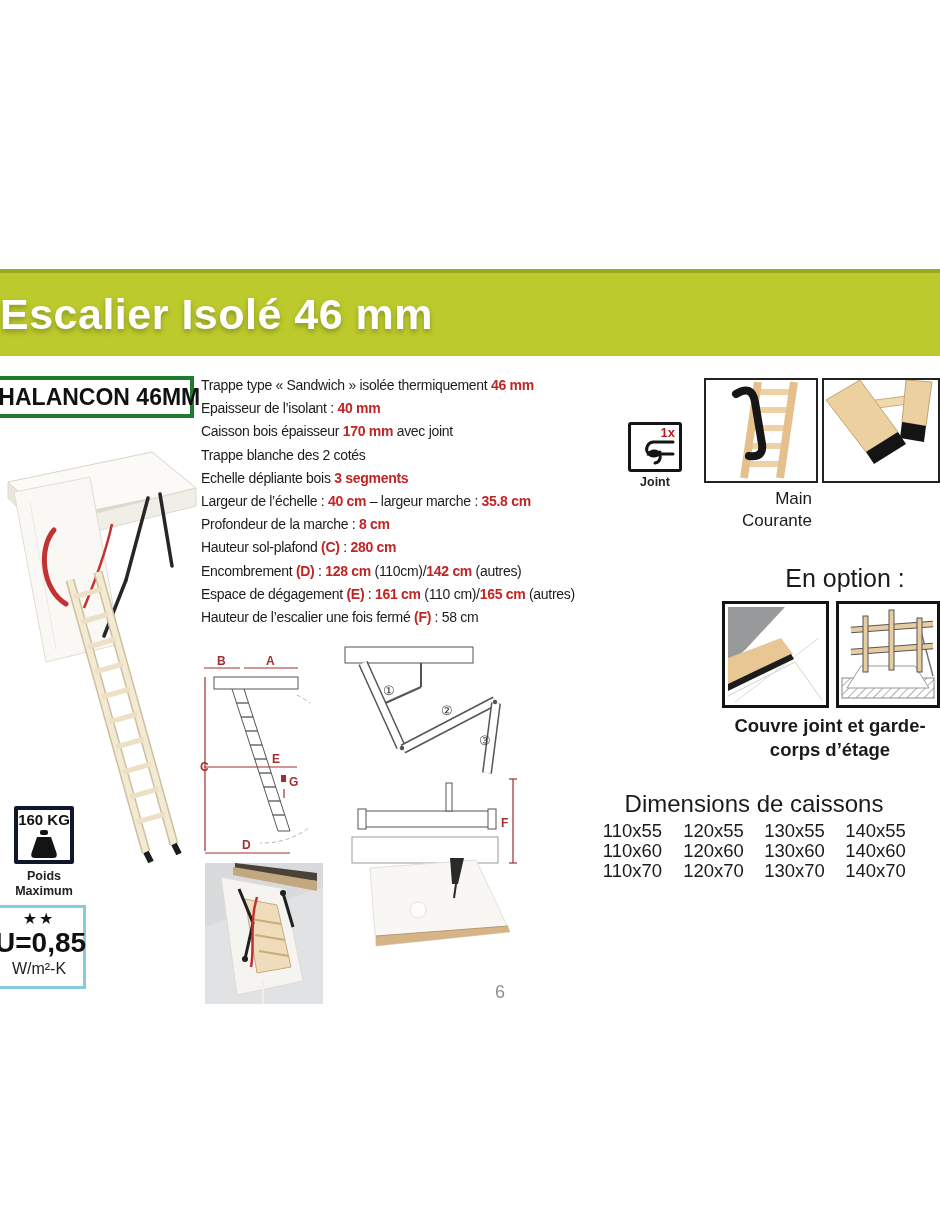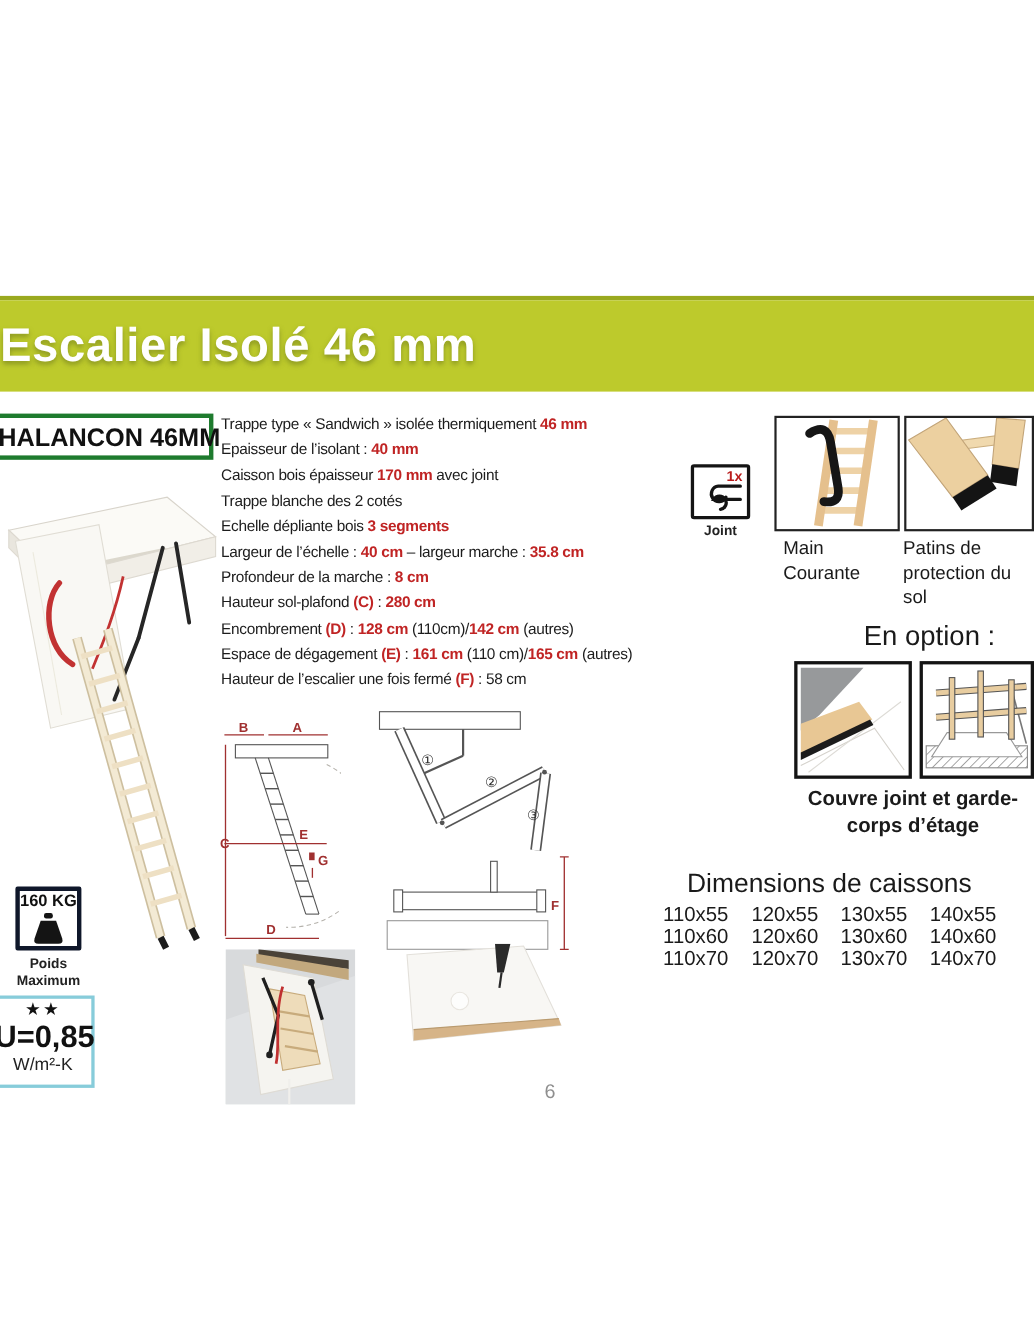--- a/index.html
+++ b/index.html
@@ -23,21 +23,21 @@
   .spec-line .hl { color:#c02424; font-weight:bold; }
 
   
   .joint-box { position:absolute; left:628px; top:422px; width:54px; height:50px; border:3px solid #141414; border-radius:3px; background:#fff; }
   .joint-box .count { position:absolute; top:0; right:4px; font-size:13px; font-weight:bold; color:#b91c1c; }
   .joint-box svg { position:absolute; left:2px; bottom:1px; }
   .joint-label { position:absolute; left:624px; top:475px; width:62px; text-align:center; font-size:12.5px; font-weight:bold; color:#222; }
 
   
   .picto-box { position:absolute; background:#fff; border:2px solid #222; }
-  .picto-caption { position:absolute; text-align:left; font-size:17px; line-height:22px; color:#1a1a1a; }
+  .picto-caption { position:absolute; text-align:right; font-size:17px; line-height:22px; color:#1a1a1a; }
 
   
   .opt-heading { position:absolute; left:745px; top:564px; width:200px; text-align:center; font-size:25px; color:#1a1a1a; }
   .opt-box { position:absolute; background:#fff; border:3px solid #141414; }
   .opt-caption { position:absolute; left:712px; top:714px; width:236px; text-align:center;
                  font-size:18.5px; font-weight:700; line-height:24px; color:#1a1a1a; }
 
   
   .dims-title { position:absolute; left:592px; top:790px; width:324px; text-align:center; font-size:24px; color:#1a1a1a; }
   .dims-grid { position:absolute; left:592px; top:821px; width:324px; }
@@ -117,21 +117,20 @@
 
   <div class="picto-box" style="left:822px; top:378px; width:118px; height:105px;">
     <svg width="114" height="101" viewBox="0 0 114 101">
       <polygon points="36,22 98,14 100,22 38,30" fill="#f0d9ae" stroke="#cbae7e" stroke-width="1"></polygon>
       <polygon points="2,20 36,0 74,52 42,72" fill="#ecd0a0" stroke="#c2a478" stroke-width="1"></polygon>
       <polygon points="42,72 74,52 82,64 50,84" fill="#141414"></polygon>
       <polygon points="82,0 108,2 102,46 78,42" fill="#ecd0a0" stroke="#c2a478" stroke-width="1"></polygon>
       <polygon points="78,42 102,46 100,62 76,58" fill="#141414"></polygon>
     </svg>
   </div>
-  <div class="picto-caption" style="left:821px; top:488px; width:120px;">Patins de protection du sol</div>
 
   <div class="opt-heading">En option :</div>
 
   <div class="opt-box" style="left:722px; top:601px; width:107px; height:107px;">
     <svg width="101" height="101" viewBox="0 0 101 101">
       <path d="M3,92 L70,58 L97,96" stroke="#d5d2cc" fill="none"></path>
       <line x1="10" y1="98" x2="94" y2="34" stroke="#dddbd6"></line>
       <polygon points="3,3 60,3 20,46 3,60" fill="#97999b"></polygon>
       <polygon points="3,54 56,34 68,50 3,82" fill="#e8c794"></polygon>
       <polygon points="3,80 66,50 69,55 3,87" fill="#1c1c1c"></polygon>

